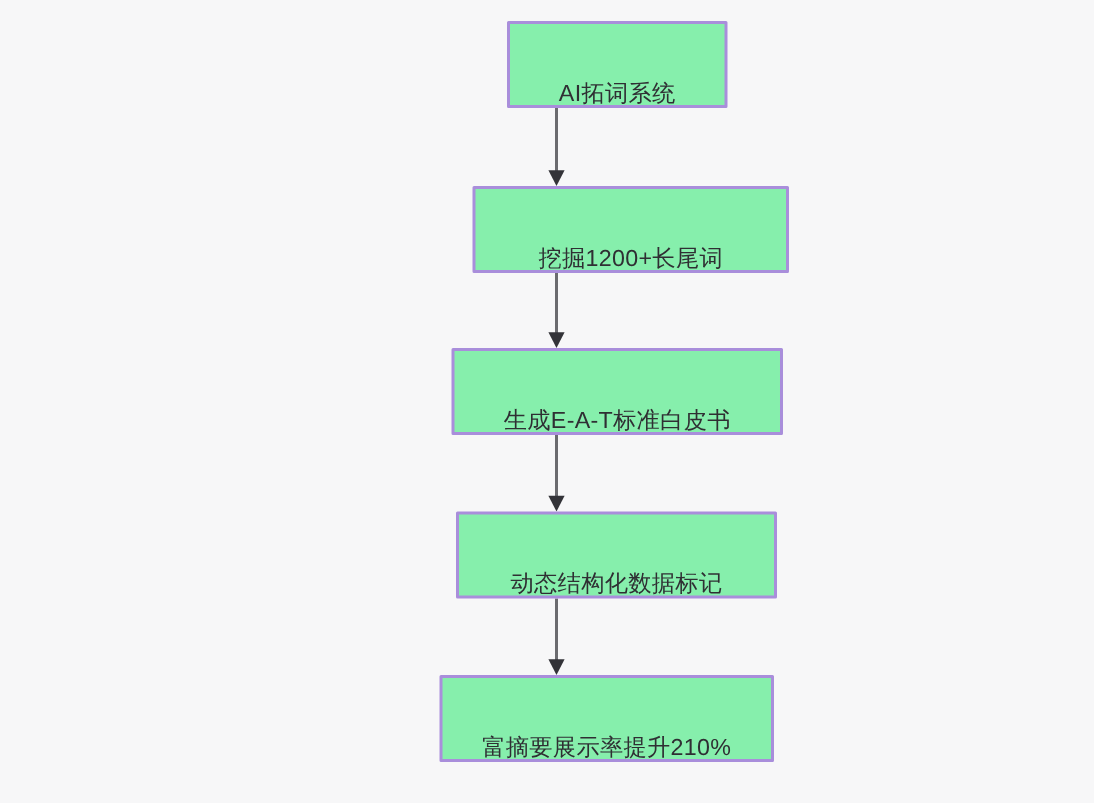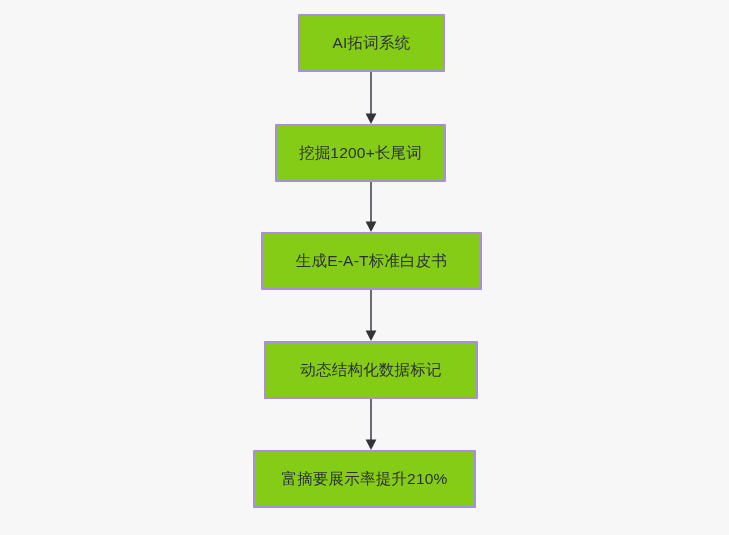--- a/index.html
+++ b/index.html
@@ -14,26 +14,27 @@
     overflow: hidden;
   }
   #flowchart {
     position: relative;
     width: 729px;
     height: 535px;
   }
   .node {
     position: absolute;
     box-sizing: border-box;
-    background: #84cc16;
+    background: #86efac;
     border: 2px solid #a98edb;
     display: flex;
-    align-items: center;
+    align-items: flex-end;
     justify-content: center;
     border-radius: 1px;
+    margin-left: 40px;
   }
   .node-label {
     font-size: 15.5px;
     color: #2f2f33;
     line-height: 1;
     letter-spacing: 0.2px;
     white-space: nowrap;
     user-select: none;
   }
   .edge {
@@ -71,21 +72,21 @@
 
   <svg class="edge" style="left:357px; top:399px; width:28px; height:51px;" viewBox="0 0 28 51">
     <line class="edge-line" x1="14" y1="0" x2="14" y2="42"></line>
     <polygon class="edge-head" points="14,51 8.6,40.5 19.4,40.5"></polygon>
   </svg>
 
   <div class="node" style="left:298px; top:14px; width:147px; height:58px;">
     <span class="node-label">AI拓词系统</span>
   </div>
 
-  <div class="node" style="left:275px; top:124px; width:171px; height:58px;">
+  <div class="node" style="left:275px; top:124px; width:211px; height:58px;">
     <span class="node-label">挖掘1200+长尾词</span>
   </div>
 
   <div class="node" style="left:264px; top:341px; width:214px; height:58px;">
     <span class="node-label">动态结构化数据标记</span>
   </div>
 
   <div class="node" style="left:261px; top:232px; width:221px; height:58px;">
     <span class="node-label">生成E-A-T标准白皮书</span>
   </div>

